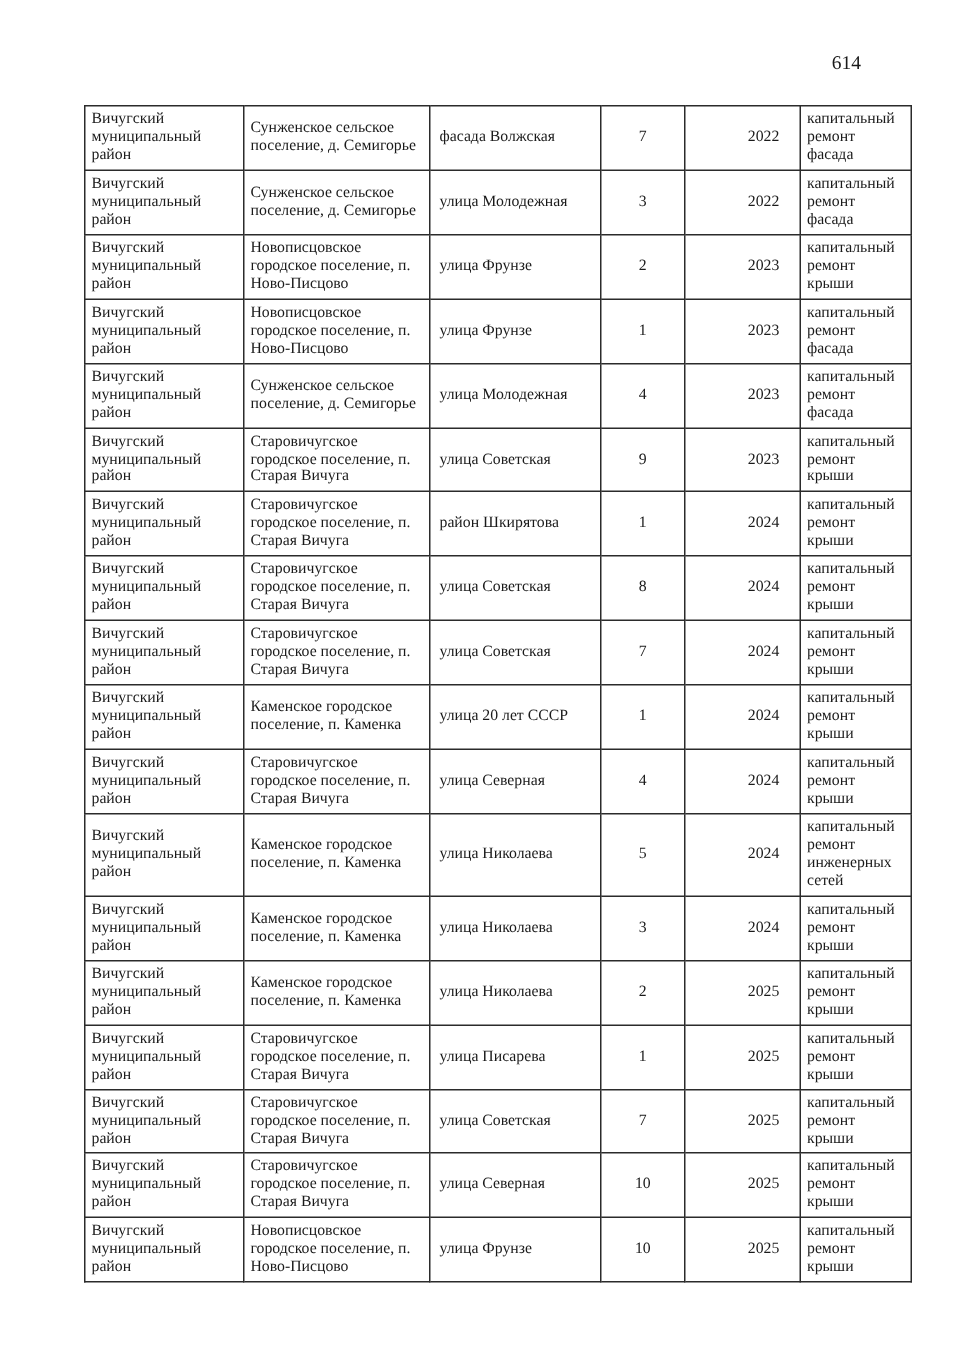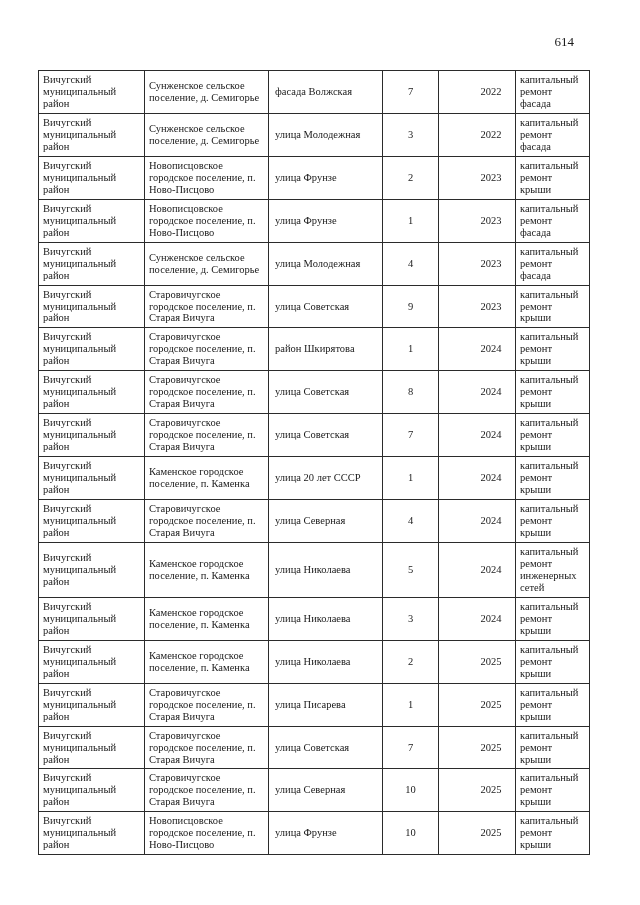--- a/index.html
+++ b/index.html
@@ -18,21 +18,21 @@
   }
   .page-number {
     position: absolute;
     top: 34px;
     right: 62px;
     font-size: 13px;
     color: #1a1a1a;
   }
   .asset-table {
     position: absolute;
-    left: 38px;
+    left: 56px;
     top: 70px;
     width: 551px;
     border-collapse: collapse;
     table-layout: fixed;
     font-size: 10.5px;
     line-height: 1.14;
   }
   .asset-table td {
     border: 1px solid #2b2b2b;
     padding: 3px 4px;

